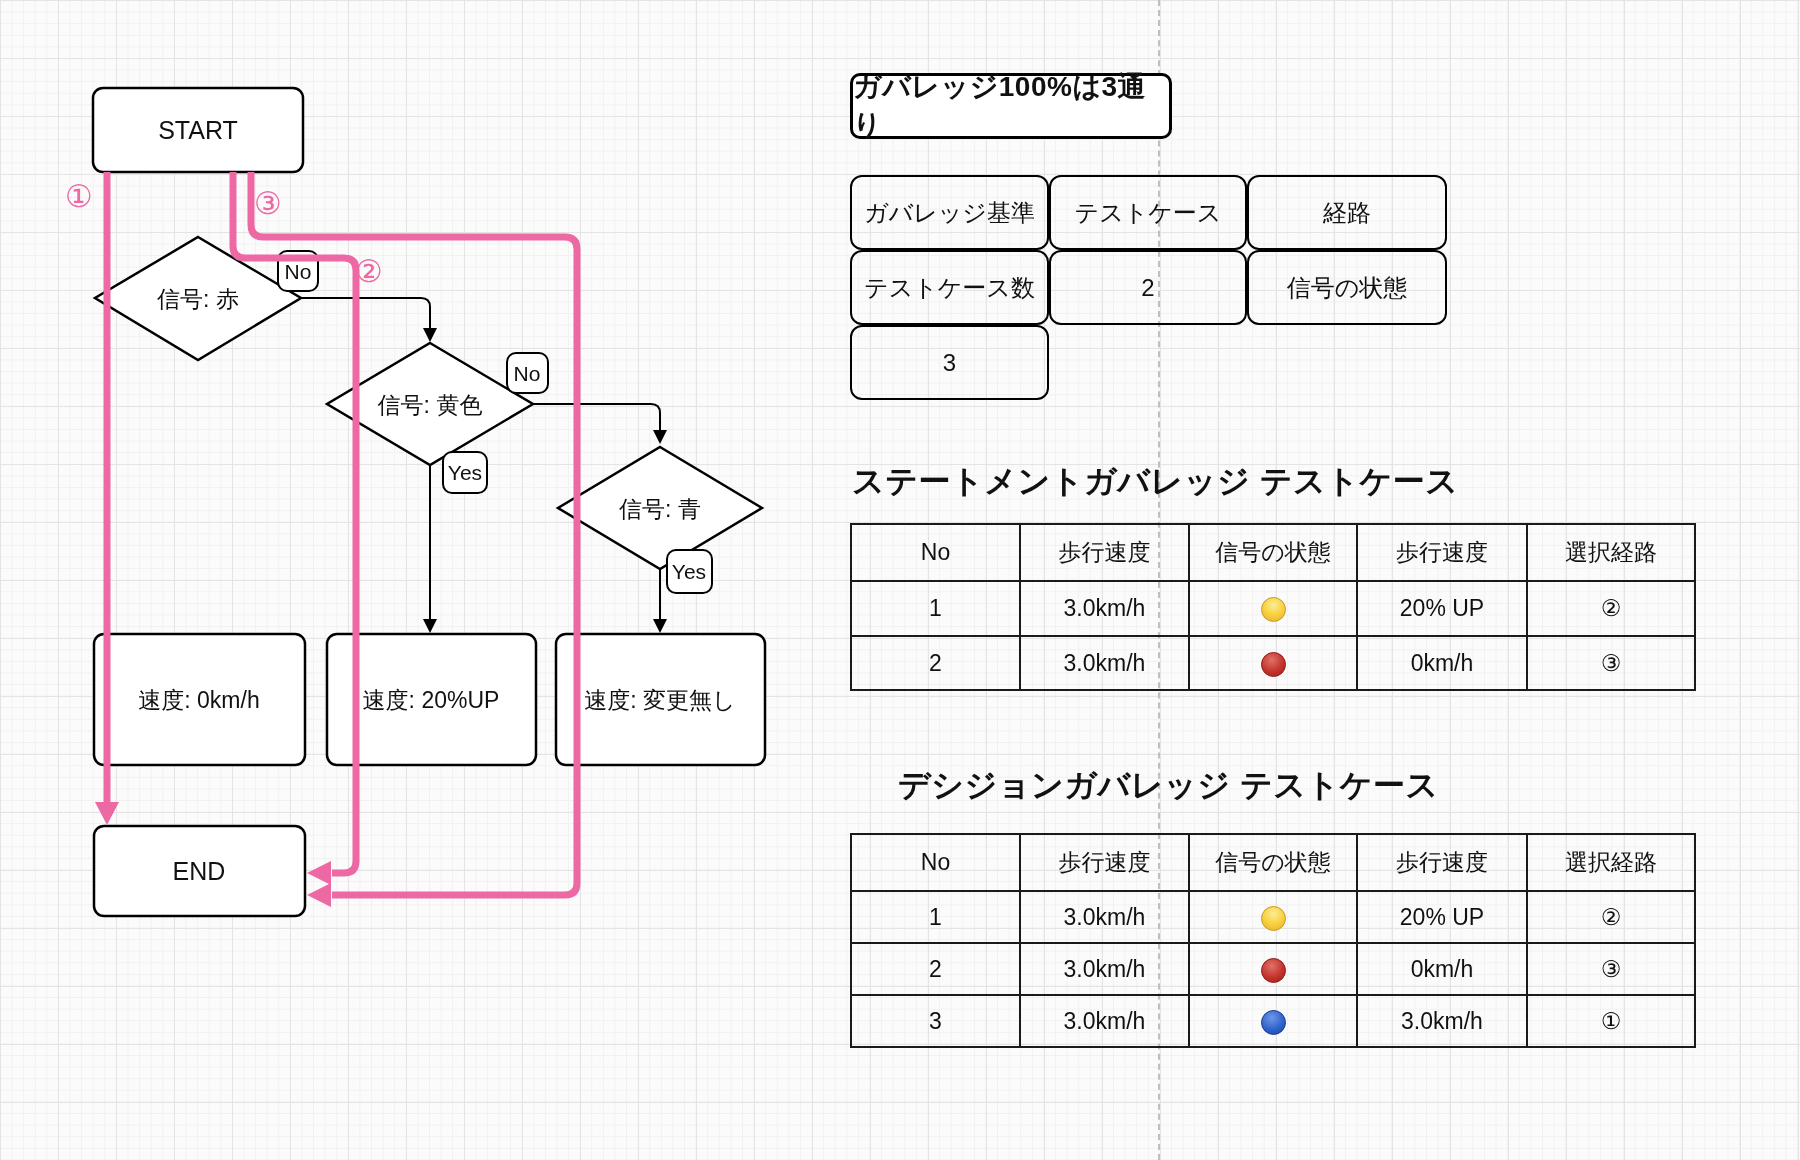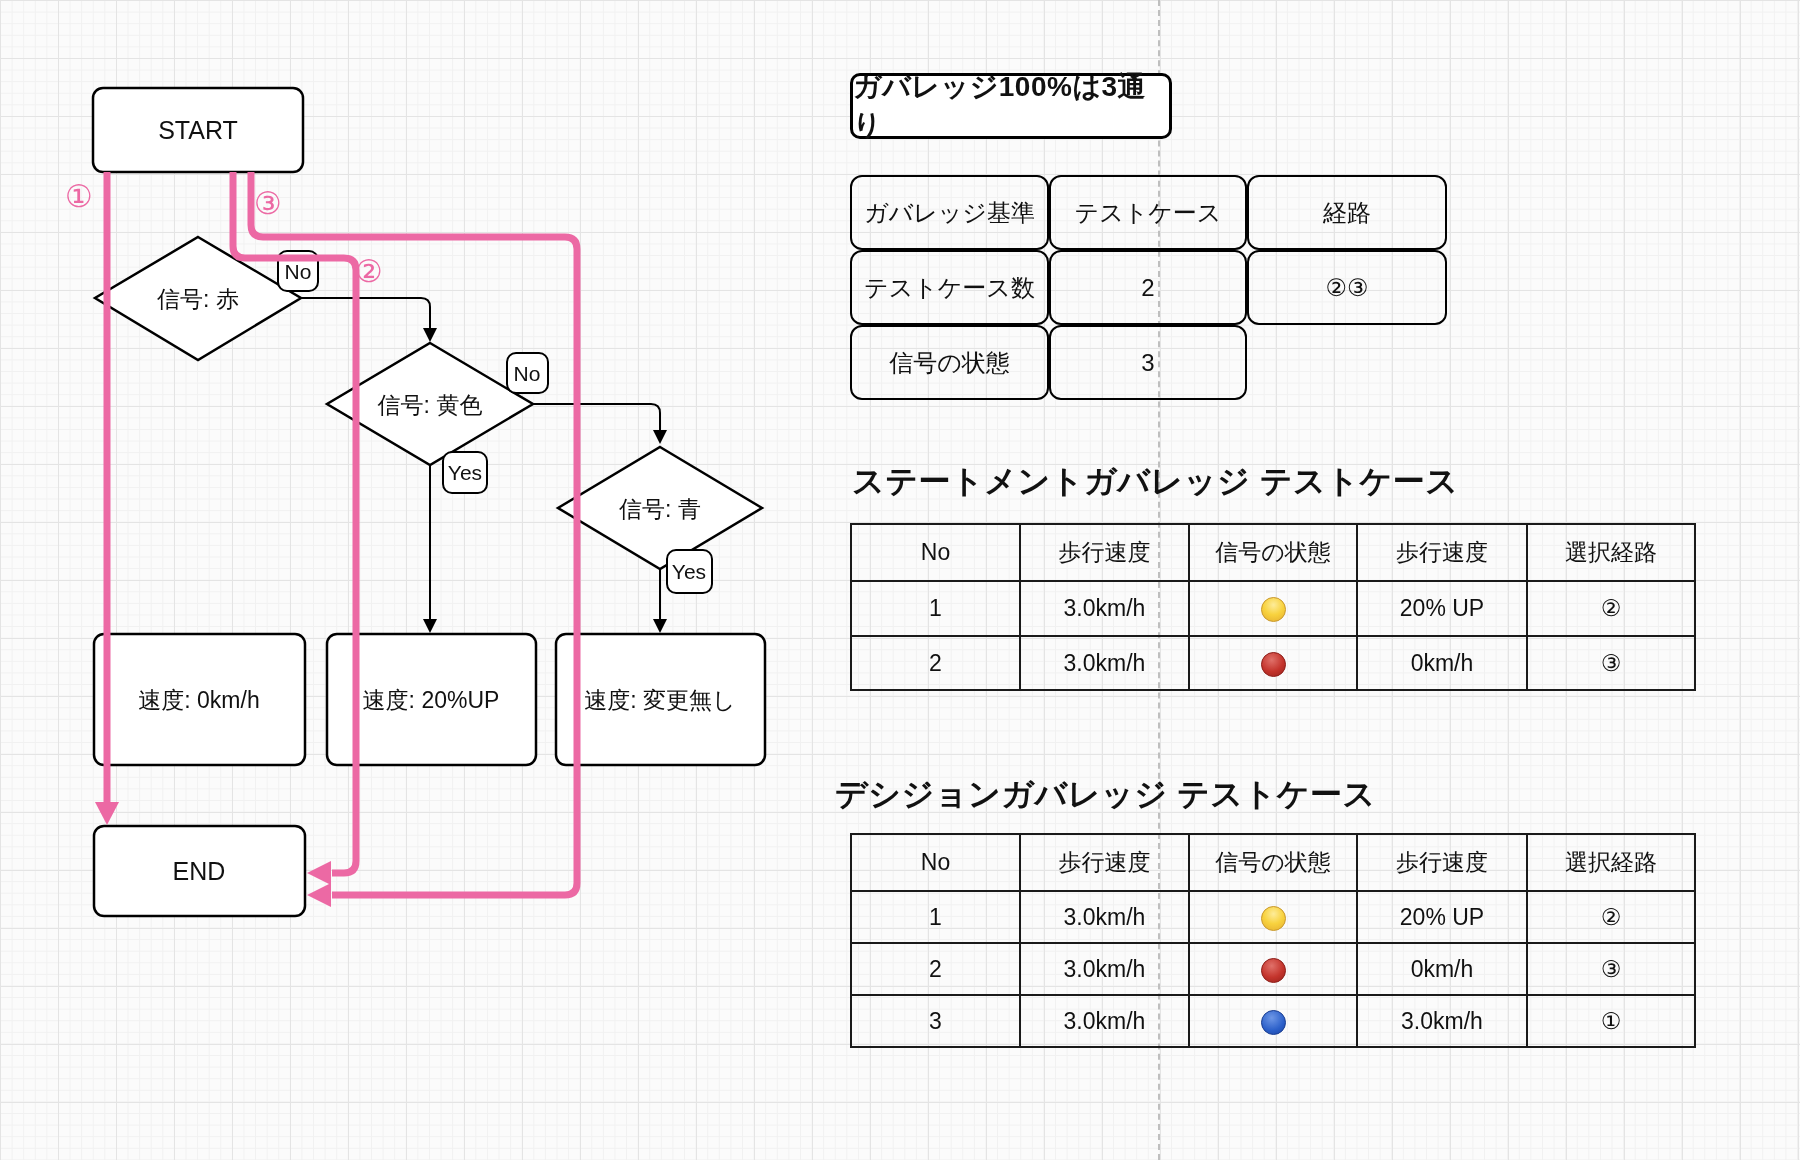--- a/index.html
+++ b/index.html
@@ -120,21 +120,20 @@
   <div class="abs note-box">
     <span>ガバレッジ100%は3通り</span>
   </div>
 
   <div class="abs rtable" style="grid-template-columns:199px 198px 200px;grid-auto-rows:75px;">
     <div class="cell">ガバレッジ基準</div>
     <div class="cell">テストケース</div>
     <div class="cell">経路</div>
     <div class="cell">テストケース数</div>
     <div class="cell">2</div>
-    <div class="cell">②③</div>
     <div class="cell">信号の状態</div>
     <div class="cell">3</div>
   </div>
 
   <div class="abs sec-heading" style="left:852px;top:460px;">ステートメントガバレッジ テストケース</div>
 
   <table class="grid" style="left:850px;top:523px;width:844px;">
     <colgroup>
         <col style="width:169px">
         <col style="width:169px">
@@ -160,21 +159,21 @@
     <tr style="height:54px">
       <td>2</td>
       <td>3.0km/h</td>
       <td><span class="dot" data-signal="red"></span></td>
       <td>0km/h</td>
       <td>③</td>
     </tr>
   </tbody>
     </table>
 
-  <div class="abs sec-heading" style="left:835px;top:764px;margin-top:9px;">デシジョンガバレッジ テストケース</div>
+  <div class="abs sec-heading" style="left:898px;top:764px;">デシジョンガバレッジ テストケース</div>
 
   <table class="grid" style="left:850px;top:833px;width:844px;">
     <colgroup>
         <col style="width:169px">
         <col style="width:169px">
         <col style="width:168px">
         <col style="width:170px">
         <col style="width:168px">
       </colgroup>
     <tbody>

